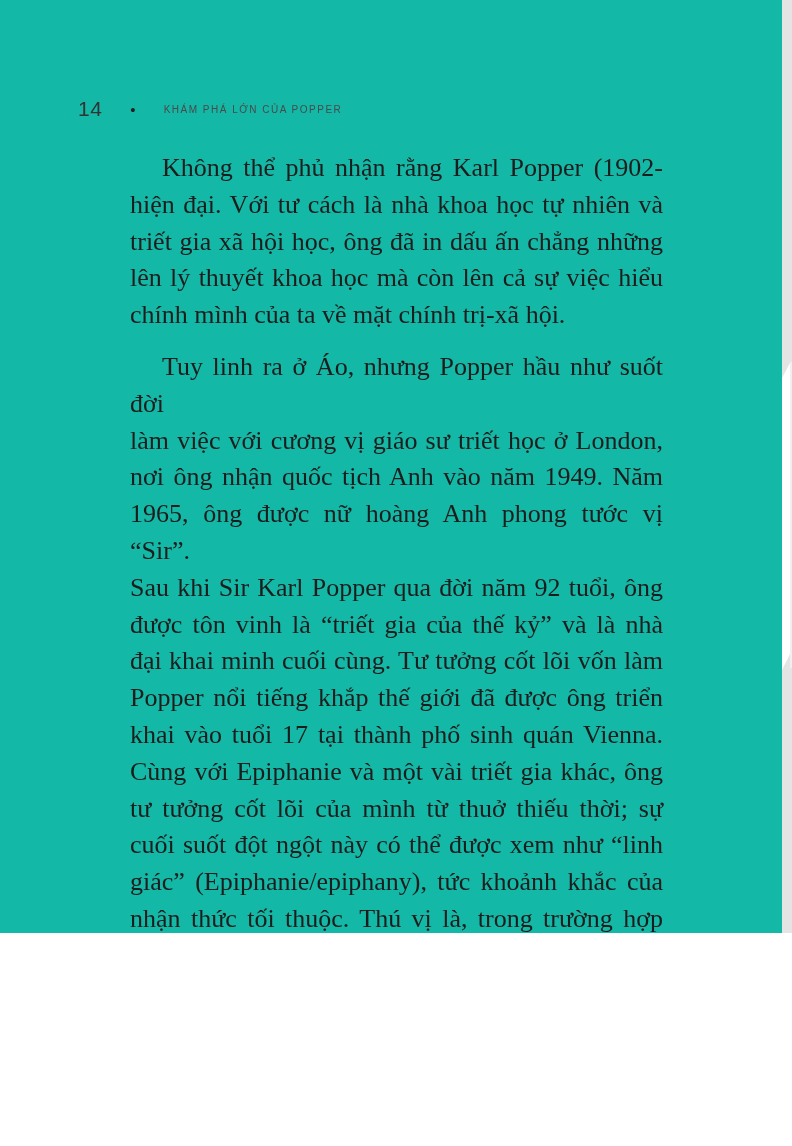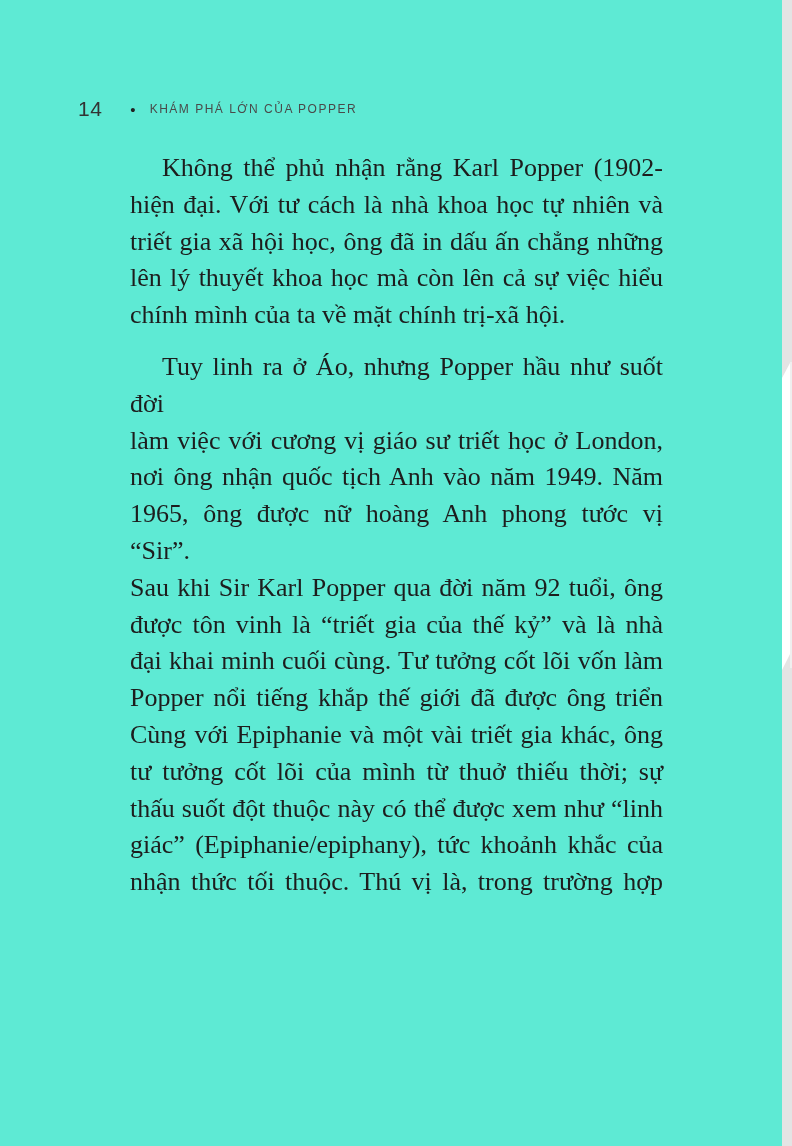--- a/index.html
+++ b/index.html
@@ -3,22 +3,22 @@
 <meta charset="utf-8">
 <style>
   html, body { margin: 0; padding: 0; }
   body {
     width: 792px; height: 1146px;
     background: #ffffff;
     font-family: "Liberation Serif", "DejaVu Serif", serif;
   }
   .page {
     position: relative;
-    width: 792px; height: 1146px;
-    background: #5eead4;
+    width: 792px; height: 933px;
+    background: #14b8a6;
     overflow: hidden;
   }
   
   .running-header {
     position: absolute;
     left: 78px; top: 97px;
     display: flex;
     align-items: center;
     font-family: "Liberation Sans", "DejaVu Sans", sans-serif;
   }
@@ -27,22 +27,22 @@
     color: #333333;
     letter-spacing: 0.5px;
   }
   .dot {
     margin-left: 28px;
     font-size: 15px;
     color: #222222;
     line-height: 1;
   }
   .run-title {
-    margin-left: 14px;
-    font-size: 12px;
+    margin-left: 28px;
+    font-size: 10px;
     letter-spacing: 1.5px;
     color: #4a4a4a;
   }
   
   .text-block {
     position: absolute;
     left: 130px; top: 150px;
     width: 533px;
     font-size: 26px;
     line-height: 36.8px;
@@ -84,23 +84,24 @@
       </div>
       <div class="para">
         <div class="line first">Tuy linh ra ở Áo, nhưng Popper hầu như suốt đời</div>
         <div class="line">làm việc với cương vị giáo sư triết học ở London,</div>
         <div class="line">nơi ông nhận quốc tịch Anh vào năm 1949. Năm</div>
         <div class="line">1965, ông được nữ hoàng Anh phong tước vị “Sir”.</div>
         <div class="line">Sau khi Sir Karl Popper qua đời năm 92 tuổi, ông</div>
         <div class="line">được tôn vinh là “triết gia của thế kỷ” và là nhà</div>
         <div class="line">đại khai minh cuối cùng. Tư tưởng cốt lõi vốn làm</div>
         <div class="line">Popper nổi tiếng khắp thế giới đã được ông triển</div>
+        <div class="line">khai vào tuổi 17 tại thành phố sinh quán Vienna.</div>
         <div class="line">Cùng với Epiphanie và một vài triết gia khác, ông</div>
         <div class="line">tư tưởng cốt lõi của mình từ thuở thiếu thời; sự</div>
-        <div class="line">thấu suốt đột thuộc này có thể được xem như “linh</div>
+        <div class="line">cuối suốt đột ngột này có thể được xem như “linh</div>
         <div class="line">giác” (Epiphanie/epiphany), tức khoảnh khắc của</div>
         <div class="line">nhận thức tối thuộc. Thú vị là, trong trường hợp</div>
       </div>
     </main>
 
   <svg class="edge-svg" width="10" height="1146" viewBox="0 0 10 1146">
     <rect x="0" y="0" width="10" height="1146" fill="#e4e4e4"></rect>
     <rect x="8" y="362" width="2" height="306" fill="#efefef"></rect>
     <polygon points="0,378 8,363 8,654 0,670" fill="#ffffff"></polygon>
   </svg>

